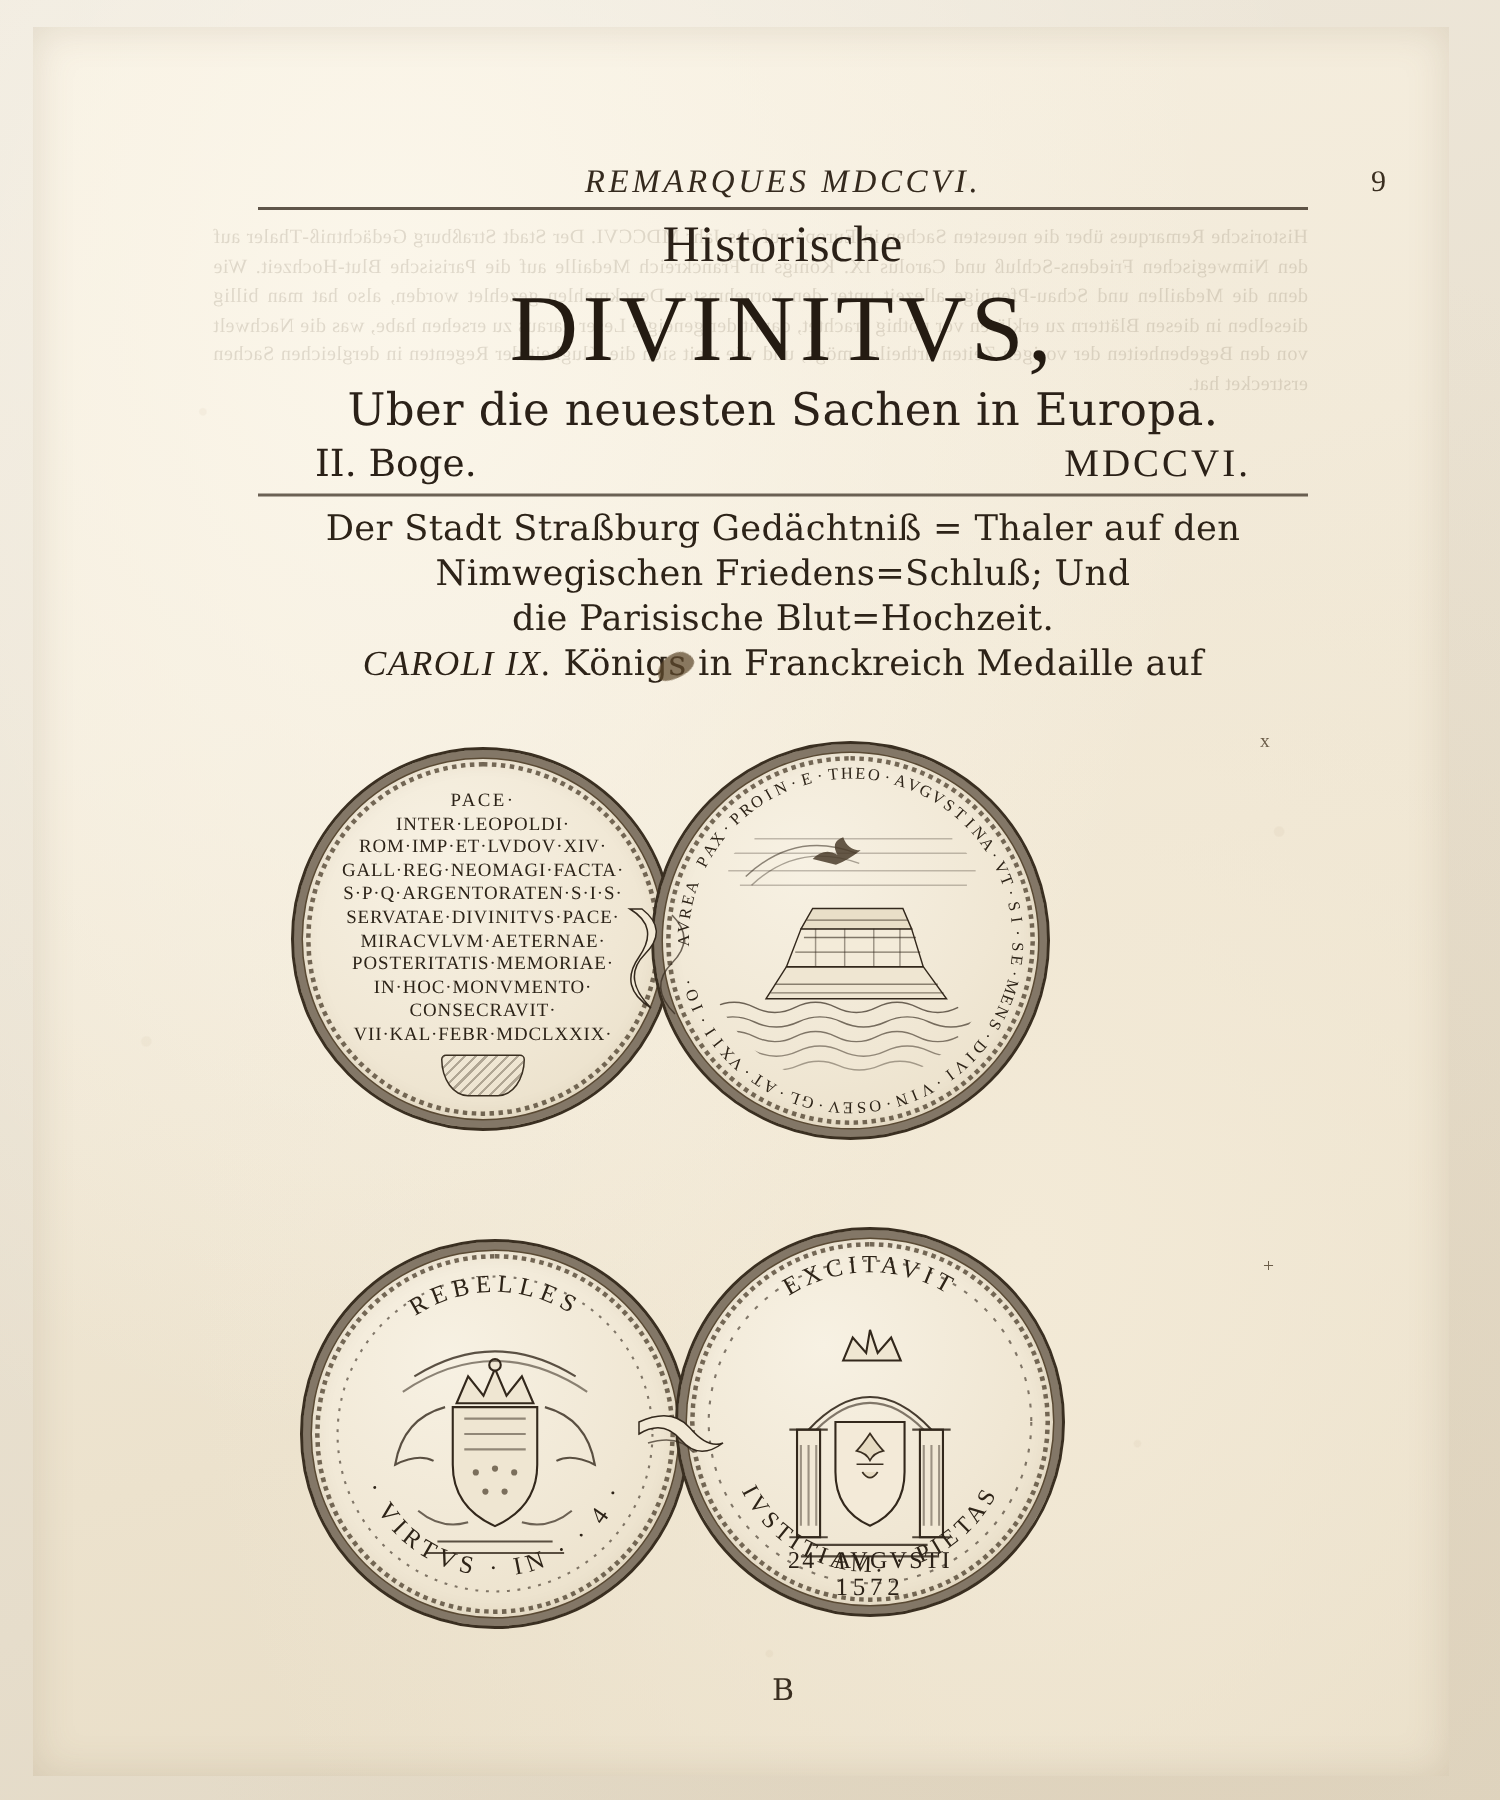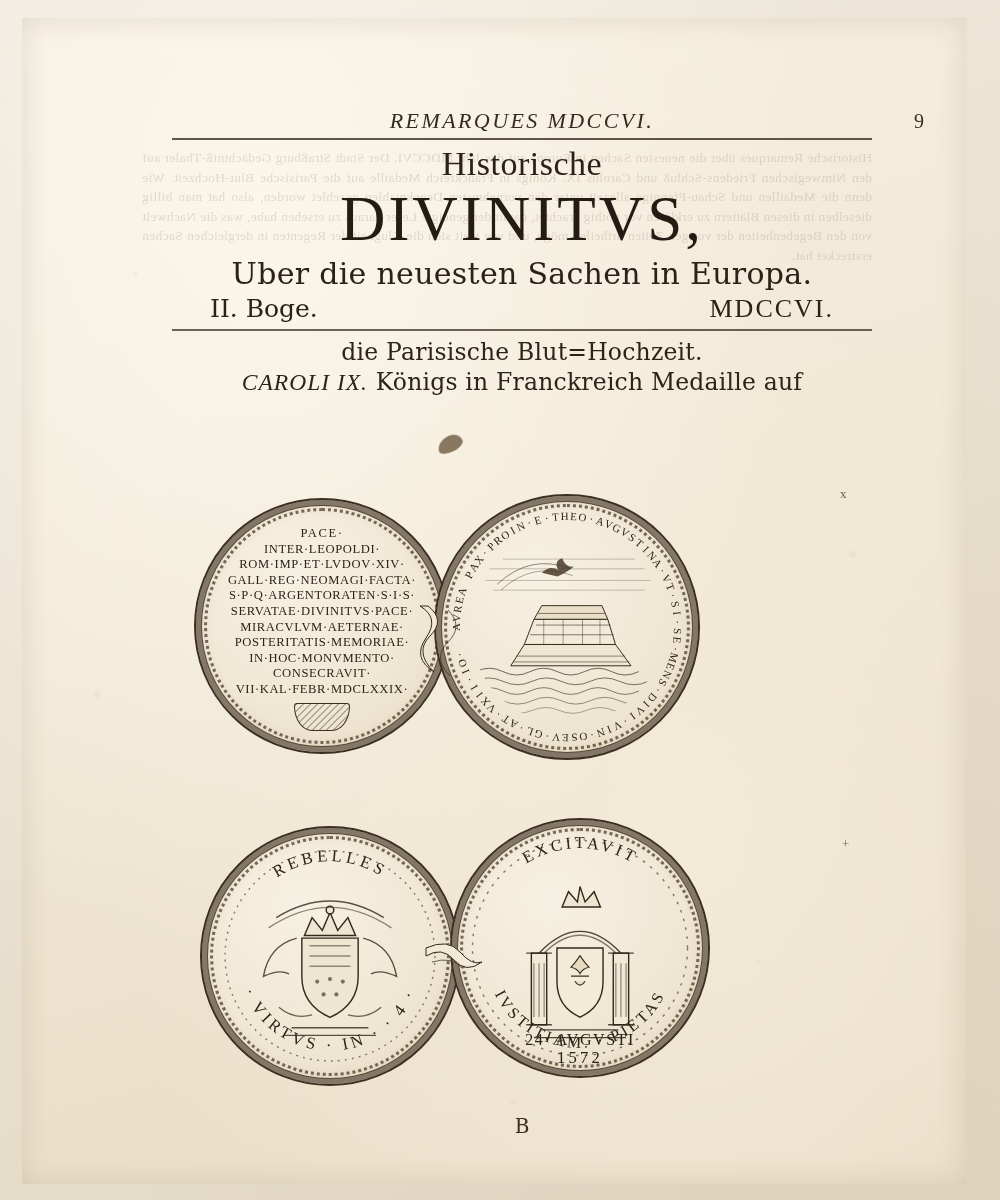--- a/index.html
+++ b/index.html
@@ -313,20 +313,22 @@
       <div class="t-uber">Uber die neuesten Sachen in Europa.</div>
 
       <div class="t-bogenline">
         <span class="t-boge">II. Boge.</span>
         <span class="t-year">MDCCVI.</span>
       </div>
 
       <div class="rule2"></div>
 
       <div class="t-sub">
+        <div>Der Stadt Straßburg Gedächtniß = Thaler auf den</div>
+        <div>Nimwegischen Friedens=Schluß; Und</div>
         <div>die Parisische Blut=Hochzeit.</div>
         <div>
           <span class="lat">CAROLI IX.</span>
           <span>Königs in Franckreich Medaille auf</span>
         </div>
       </div>
     </div>
 
     <div class="plate">
 

